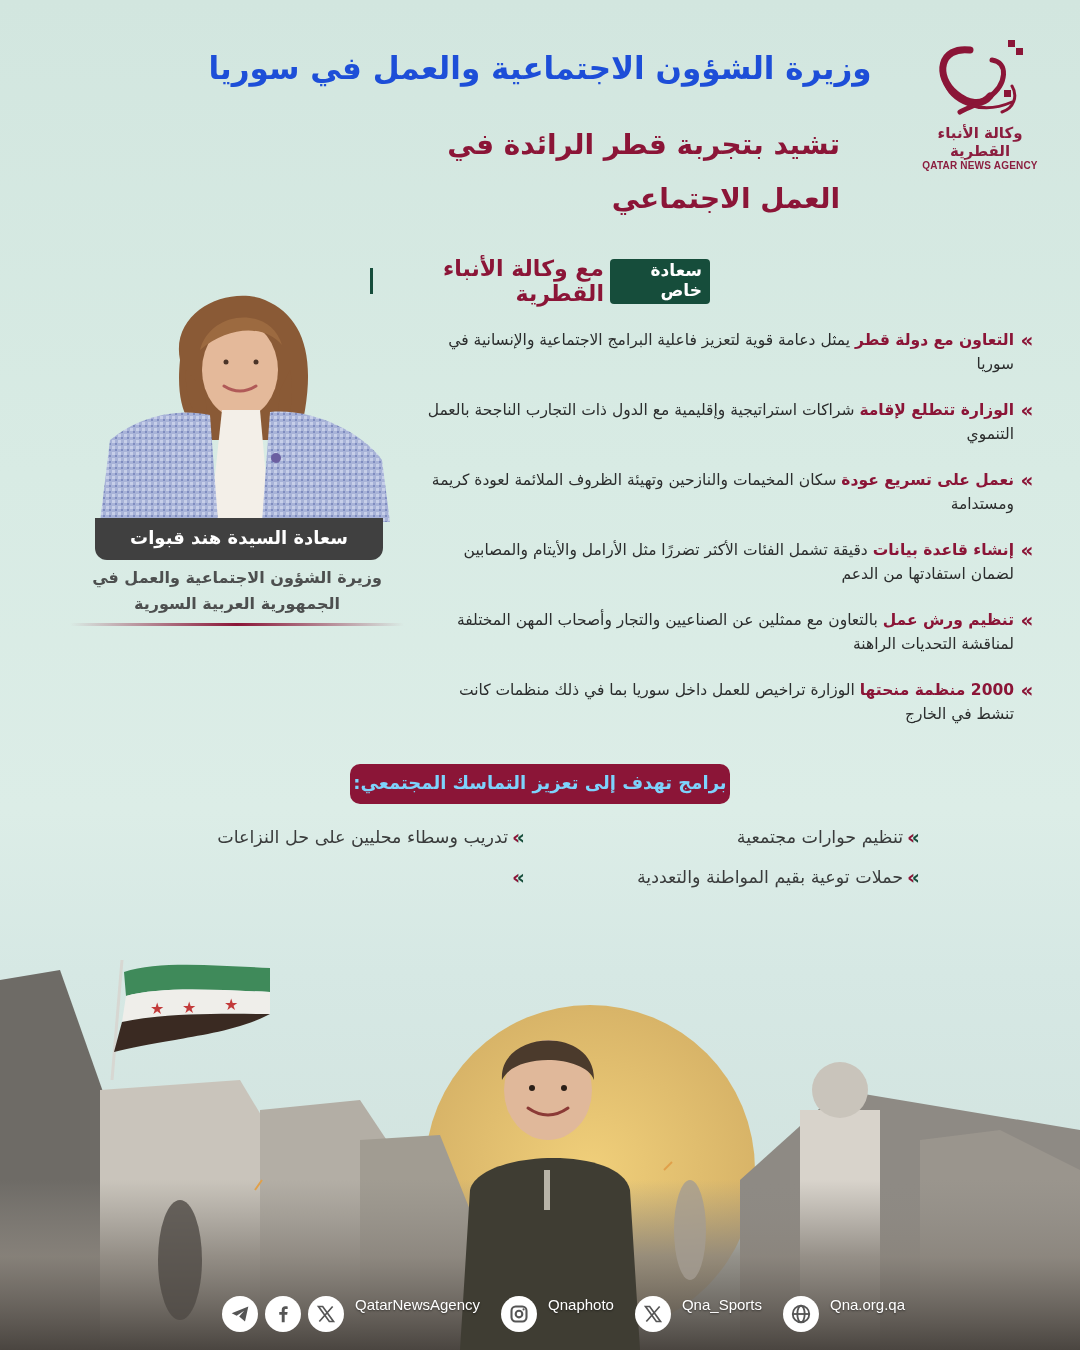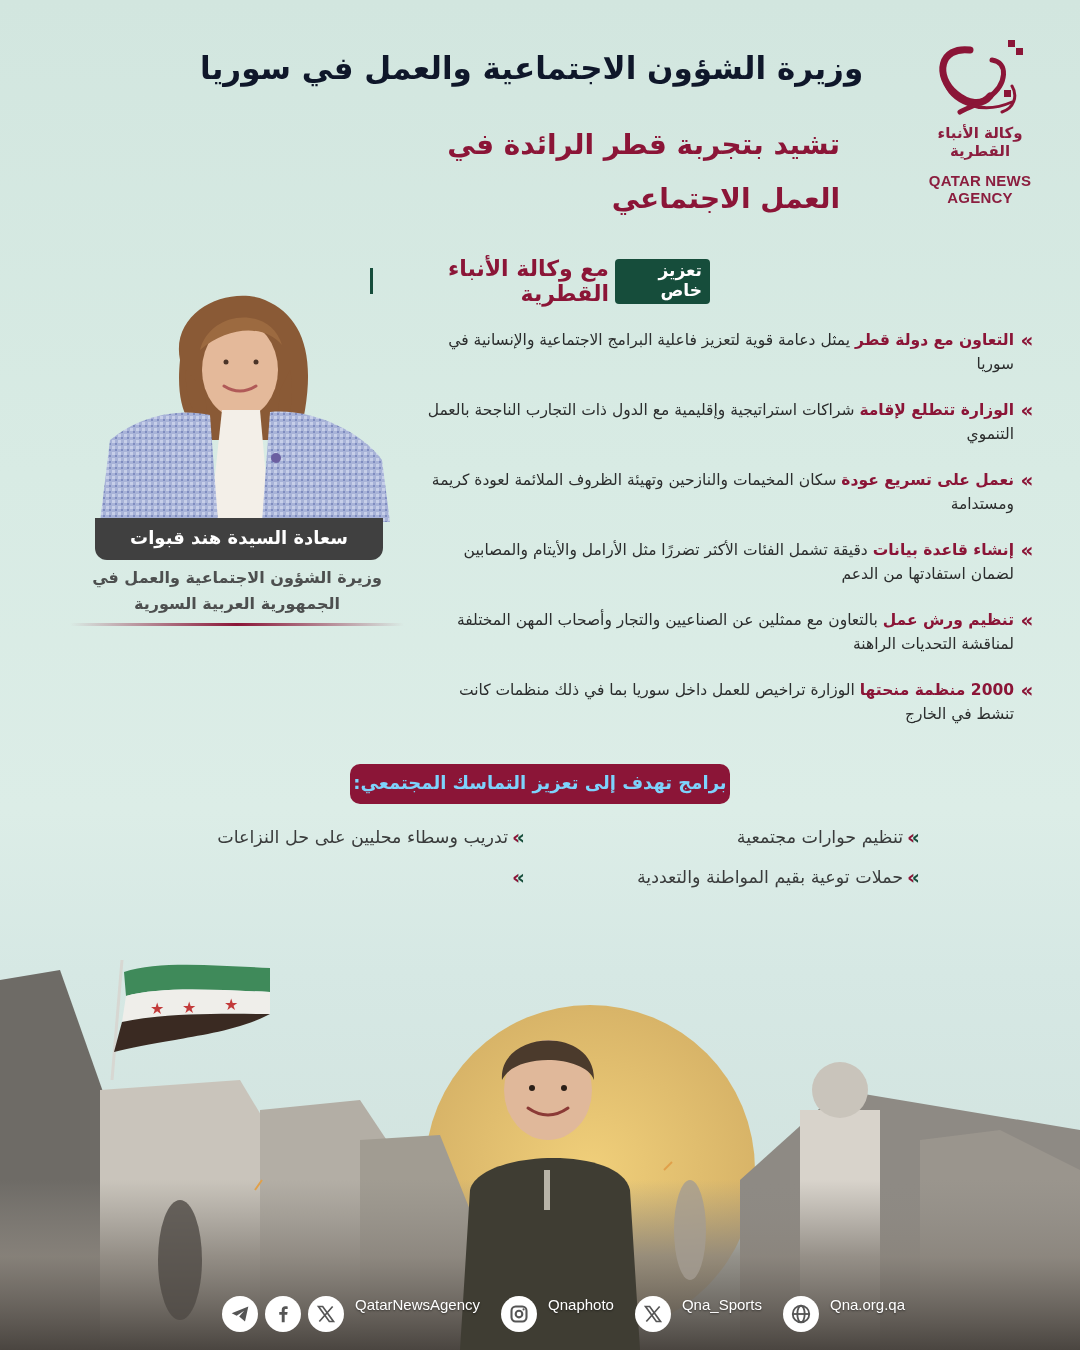--- a/index.html
+++ b/index.html
@@ -8,25 +8,25 @@
     font-family: "DejaVu Sans", sans-serif;
     background: linear-gradient(180deg, #d2e6df 0%, #d8ebe4 35%, #dcede7 60%, #d6e8e4 72%, #cfe0dc 100%);
     position: relative;
   }
   .root { position: relative; width: 1080px; height: 1350px; overflow: hidden; }
 
   
   .logo { position: absolute; left: 905px; top: 36px; width: 150px; text-align: center; }
   .logo svg { display: block; margin: 0 auto; }
   .logo-ar { color: #8b1e3f; font-size: 15px; font-weight: bold; direction: rtl; margin-top: 6px; }
-  .logo-en { color: #8b1e3f; font-family: "Liberation Sans", sans-serif; font-weight: bold; font-size: 15px; letter-spacing: 0.2px; margin-top: 12px; }
-
-  
-  .kicker { position: absolute; left: 200px; width: 680px; top: 50px; text-align: left; direction: rtl;
-            color: #0f172a; font-weight: bold; font-size: 31px; }
+  .logo-en { color: #8b1e3f; font-family: "Liberation Sans", sans-serif; font-weight: bold; font-size: 10px; letter-spacing: 0.2px; margin-top: 0; }
+
+  
+  .kicker { position: absolute; left: 200px; width: 680px; top: 50px; text-align: center; direction: rtl;
+            color: #1d4ed8; font-weight: bold; font-size: 31px; }
   .headline { position: absolute; left: 240px; width: 600px; top: 118px; direction: rtl;
               color: #8b1537; font-weight: bold; font-size: 28px; line-height: 54px; }
 
   .tagline { position: absolute; top: 256px; left: 370px; width: 340px; direction: rtl; display: flex; align-items: center; justify-content: flex-start; gap: 6px; }
   .tag-pill { background: #164d3b; color: #ffffff; font-weight: bold; font-size: 17px; padding: 1px 8px 4px; border-radius: 4px; }
   .tag-rest { color: #8b1537; font-size: 22px; font-weight: bold; }
   .tag-bar { width: 4px; height: 26px; background: #164d3b; margin-right: 6px; }
 
   
   .portrait { position: absolute; left: 100px; top: 290px; width: 290px; height: 232px; overflow: hidden; }
@@ -80,21 +80,21 @@
     <div class="logo-en">QATAR NEWS AGENCY</div>
   </div>
 
   <div class="kicker">وزيرة الشؤون الاجتماعية والعمل في سوريا</div>
   <div class="headline">
     <div>تشيد بتجربة قطر الرائدة في</div>
     <div>العمل الاجتماعي</div>
   </div>
 
   <div class="tagline">
-    <span class="tag-pill">تعزيز خاص</span>
+    <span class="tag-pill">سعادة خاص</span>
     <span class="tag-rest">مع وكالة الأنباء القطرية</span>
     <span class="tag-bar"></span>
   </div>
 
   <div class="portrait">
     <svg width="290" height="232" viewBox="0 0 290 232">
       <defs>
         <pattern id="tweed" width="6" height="6" patternUnits="userSpaceOnUse">
           <rect width="6" height="6" fill="#a8b3d8"></rect>
           <rect width="3" height="3" fill="#c7cfe9"></rect>

